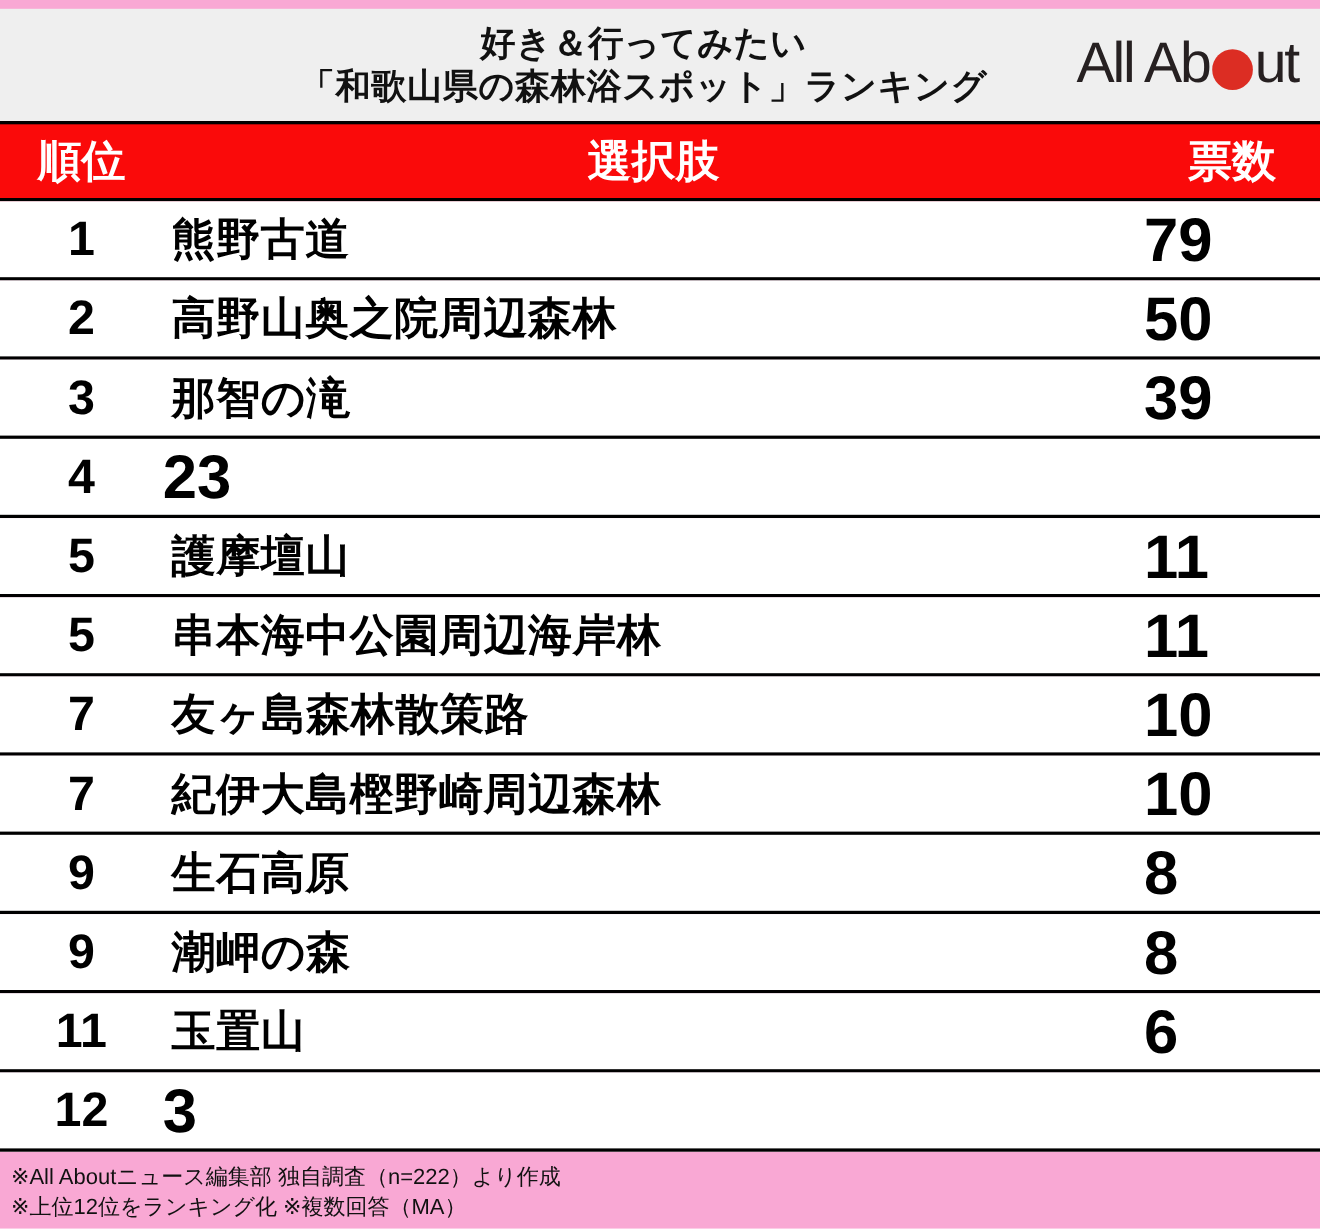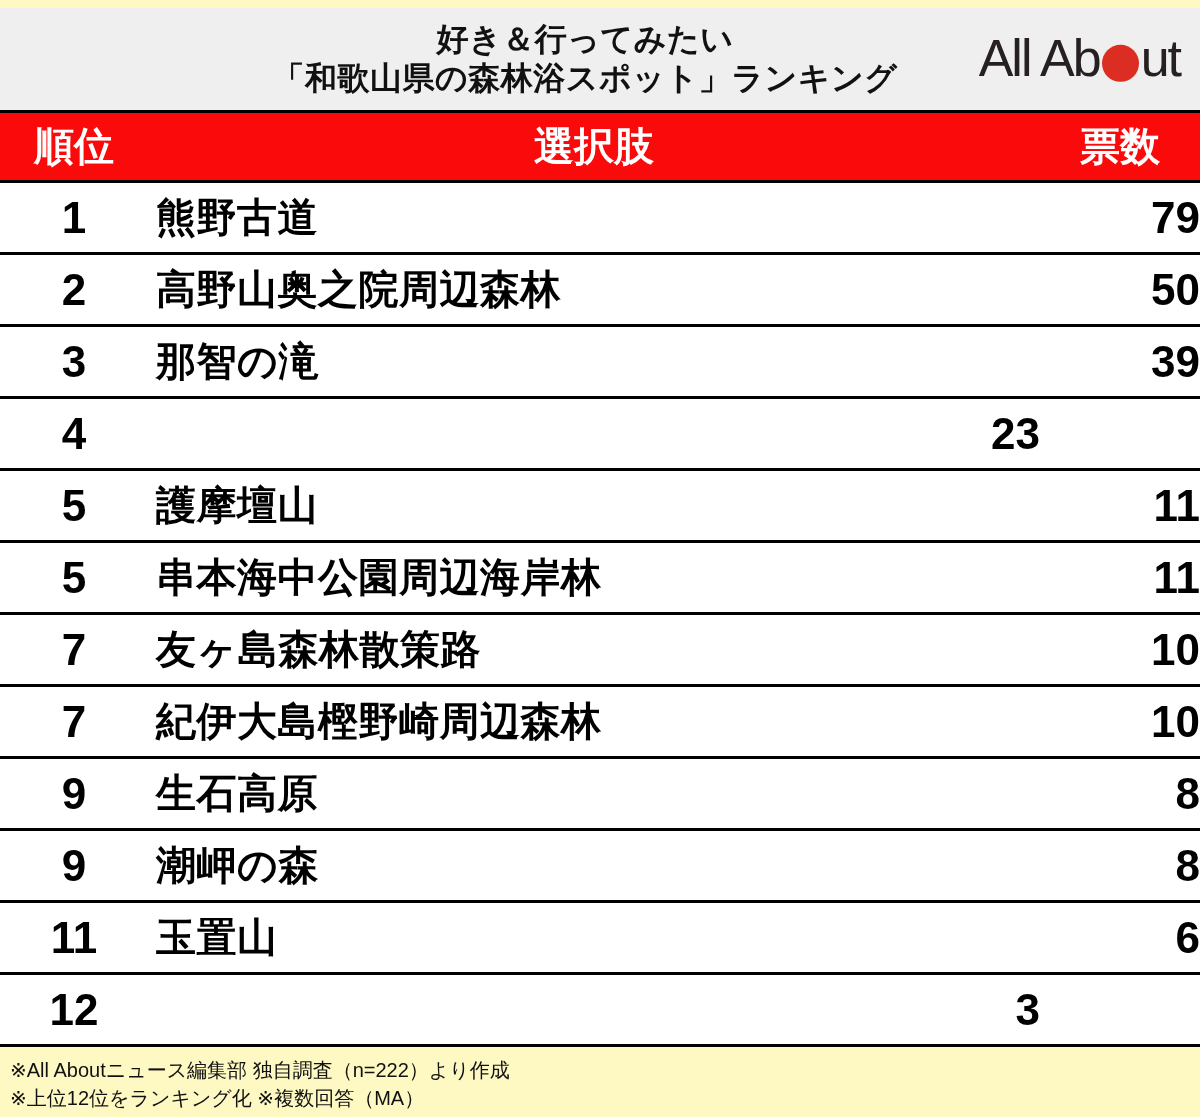--- a/index.html
+++ b/index.html
@@ -1,21 +1,21 @@
 <!DOCTYPE html>
 <html lang="ja"><head>
 <meta charset="utf-8">
 <style>
   html, body { margin: 0; padding: 0; background: #ffffff; }
   .page {
     width: 1200px;
     height: 1117px;
     box-sizing: border-box;
     padding-top: 8px;
-    background: #fef9c3;
+    background: #f9a8d4;
     font-family: "Liberation Sans", "DejaVu Sans", sans-serif;
     overflow: hidden;
   }
 
   
   .topbar {
     position: relative;
     height: 102px;
     background: #efefef;
     display: flex;
@@ -79,21 +79,21 @@
     height: 72px;
     box-sizing: border-box;
     border-bottom: 3px solid #000000;
     background: #ffffff;
     color: #000000;
     font-weight: bold;
   }
   .row .rank   { text-align: center; font-size: 44px; }
   .row .choice { font-size: 40px; padding-left: 8px; letter-spacing: 0.5px;
                  white-space: nowrap; overflow: hidden; }
-  .row .votes  { text-align: right; font-size: 44px; }
+  .row .votes  { text-align: left; font-size: 56px; }
 
   
   .footer {
     padding: 9px 10px 0;
     font-size: 20px;
     line-height: 28px;
     color: #111111;
     font-weight: normal;
   }
 </style>

